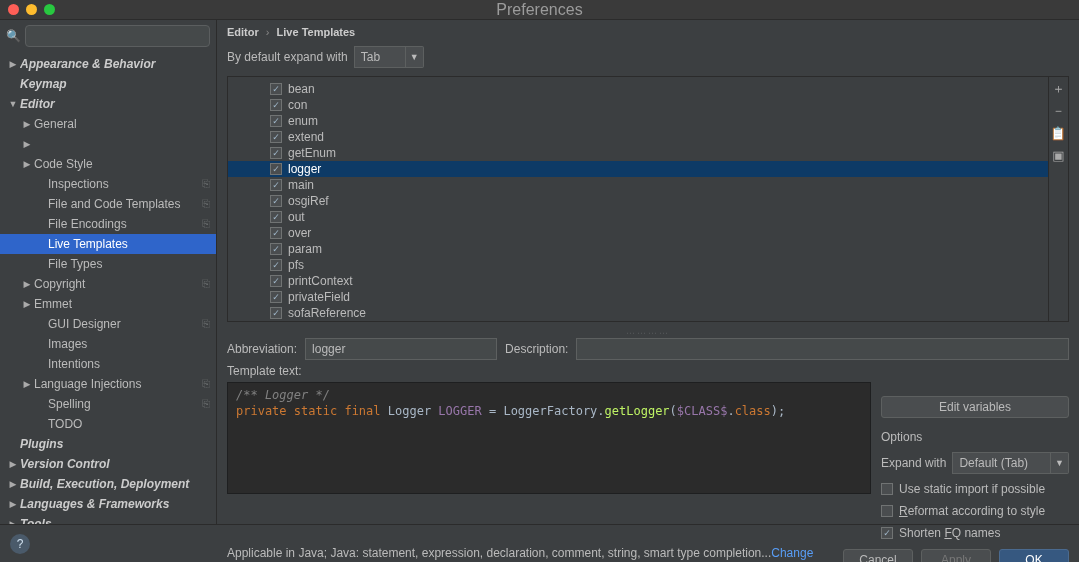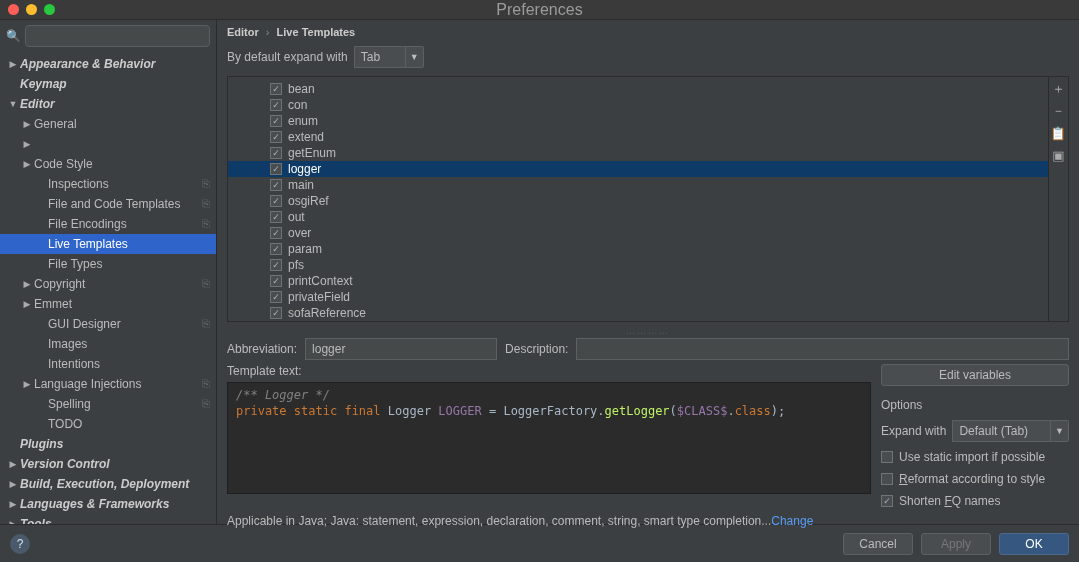--- a/index.html
+++ b/index.html
@@ -219,20 +219,21 @@
 .cmt { color: #808080; font-style: italic; }
 .right-col { width: 188px; display: flex; flex-direction: column; gap: 8px; }
 .btn {
   background: #4a4d4f;
   border: 1px solid #5d6060;
   color: #bbb;
   height: 22px;
   cursor: pointer;
   font-size: 12px;
   border-radius: 3px;
+  margin-top: 32px;
 }
 .opt-title { color: #bbb; margin-top: 4px; }
 .opt-row { display: flex; align-items: center; gap: 6px; font-size: 12px; }
 .opt-row .chk {
   width: 12px;
   height: 12px;
   border: 1px solid #707373;
   background: #4a4d4f;
   display: inline-flex;
   align-items: center;

